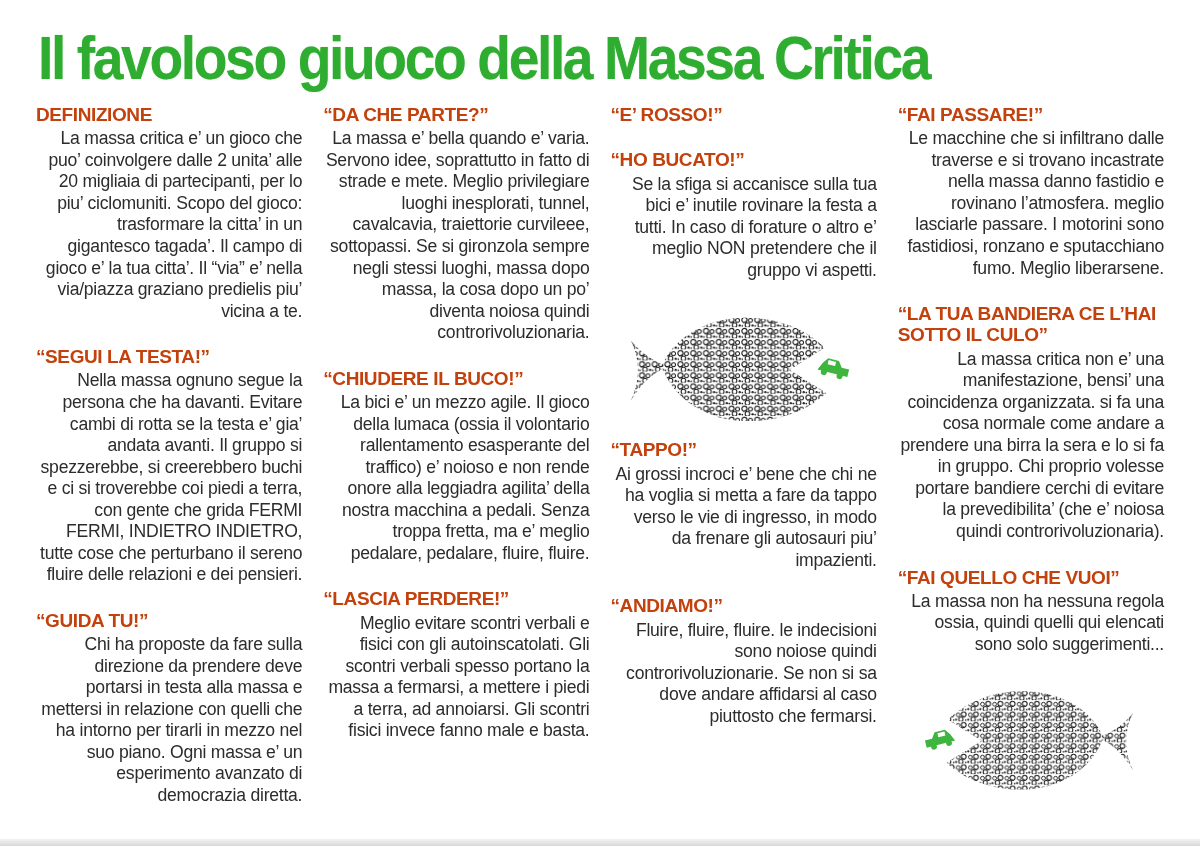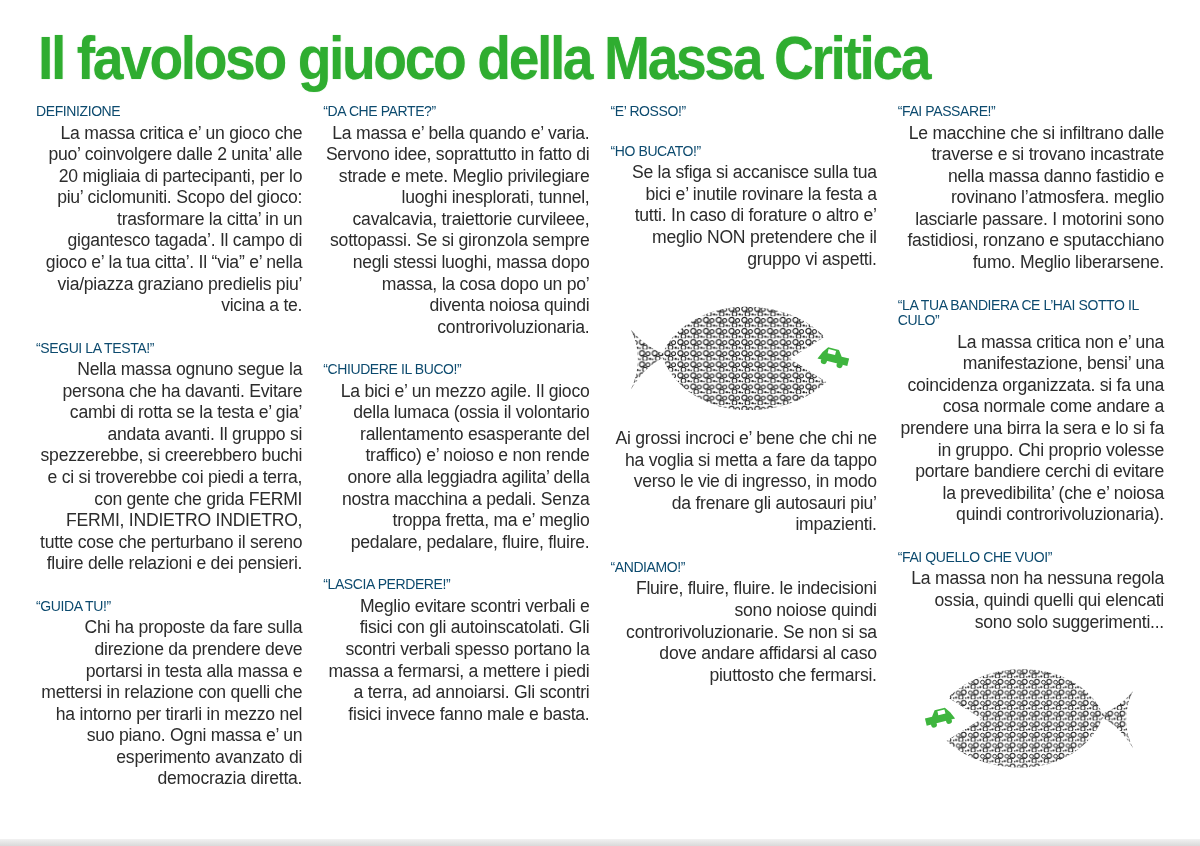--- a/index.html
+++ b/index.html
@@ -25,24 +25,24 @@
   }
   .columns {
     display: grid;
     grid-template-columns: repeat(4, 1fr);
     column-gap: 21px;
     align-items: start;
   }
   .section { margin-bottom: 24px; }
   .section h2 {
     margin: 0 0 3px 0;
-    font-size: 14px;
-    font-weight: normal;
+    font-size: 19px;
+    font-weight: bold;
     letter-spacing: -0.4px;
-    color: #0c4a6e;
+    color: #c2410c;
     line-height: 1.12;
   }
   .section p {
     margin: 0;
     font-size: 17.6px;
     line-height: 1.225;
     letter-spacing: -0.25px;
     color: #2c2c2c;
     font-weight: 500;
     text-align: right;
@@ -126,20 +126,21 @@
         <h2>“E’ ROSSO!”</h2>
       </div>
       <div class="section">
         <h2>“HO BUCATO!”</h2>
         <p>Se la sfiga si accanisce sulla tua bici e’ inutile rovinare la festa a tutti. In caso di forature o altro e’ meglio NON pretendere che il gruppo vi aspetti.</p>
       </div>
       <svg class="fish-illustration" width="248" height="128">
         <use href="#bikefish" width="248" height="128"></use>
       </svg>
       <div class="section">
+        <h2>“TAPPO!”</h2>
         <p>Ai grossi incroci e’ bene che chi ne ha voglia si metta a fare da tappo verso le vie di ingresso, in modo da frenare gli autosauri piu’ impazienti.</p>
       </div>
       <div class="section">
         <h2>“ANDIAMO!”</h2>
         <p>Fluire, fluire, fluire. le indecisioni sono noiose quindi controrivoluzionarie. Se non si sa dove andare affidarsi al caso piuttosto che fermarsi.</p>
       </div>
     </div>
 
     <div class="col">
       <div class="section">

